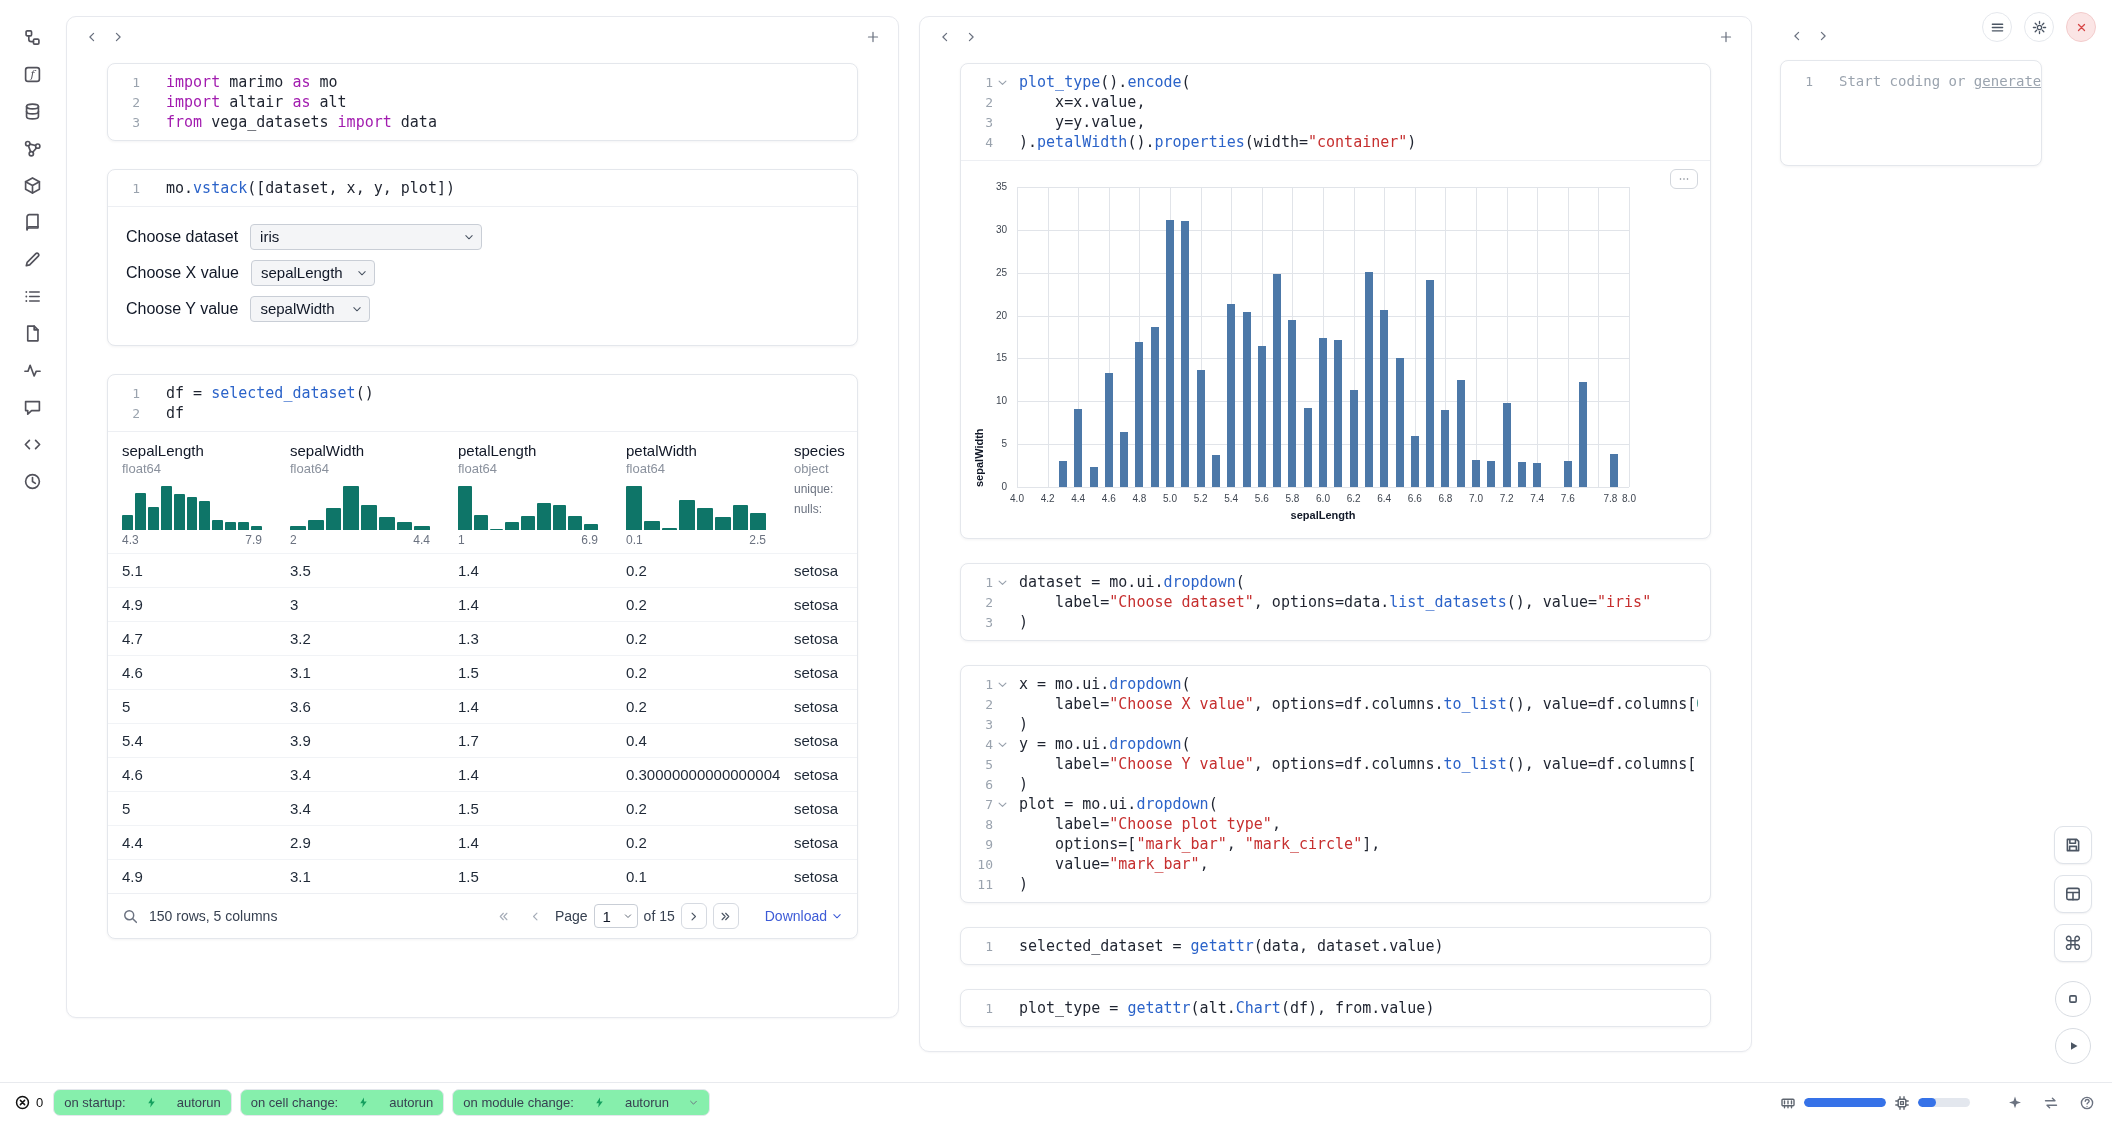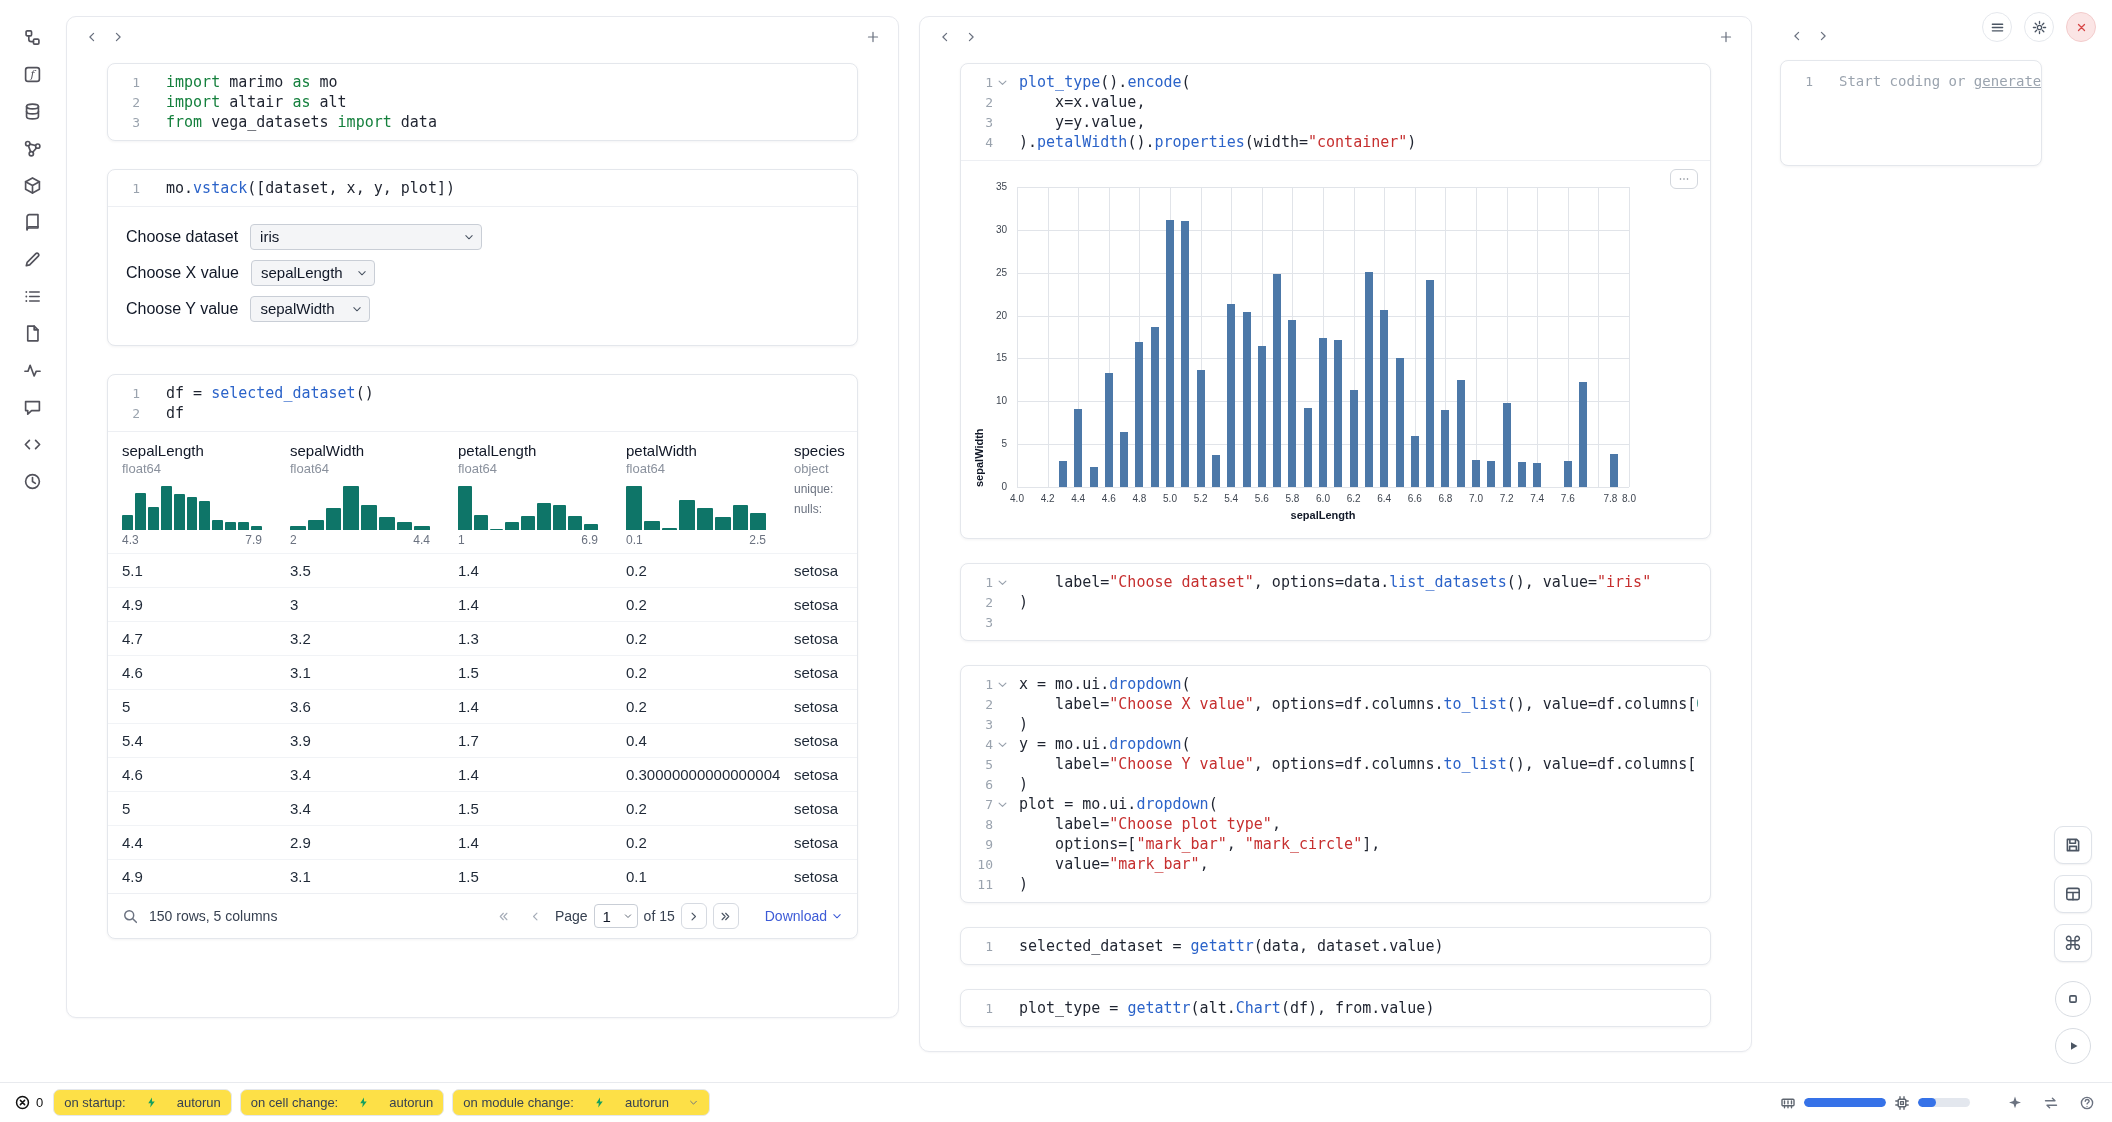--- a/index.html
+++ b/index.html
@@ -38,21 +38,21 @@
   .cell{border:1px solid #e4e7ec;border-radius:8px;background:#fff;box-shadow:0 1px 3px rgba(16,24,40,.05);overflow:hidden}
   .col-left .cell{margin-bottom:28px}
   .col-right .cell{margin-bottom:24px}
   .editor{display:flex;padding:8px 12px 8px 0}
   .gutter{display:flex;flex-direction:column;width:48px;flex:none}
   .gut-row{display:flex;justify-content:flex-end;align-items:center;height:20px}
   .ln{color:#9aa3ae;font:13px "DejaVu Sans Mono",monospace;text-align:right}
   .fold{width:13px;height:13px;color:#9aa3ae;margin-left:3px}
   .lines{padding-left:10px;overflow:hidden}
   .code-line{height:20px;line-height:20px;font-family:"DejaVu Sans Mono",monospace;font-size:15px;white-space:pre;color:#1f2430}
-  .tok-kw{color:#15803d}
+  .tok-kw{color:#a21caf}
   .tok-fn{color:#2b63c9}
   .tok-str{color:#c62f2f}
   .tok-num{color:#0e7568}
 
   
   .form{border-top:1px solid #edeff3;padding:16px 18px 14px}
   .form-row{display:flex;align-items:center;gap:12px;height:27px;margin-bottom:9px;font-size:16px;color:#111827}
   .sel{position:relative;display:inline-flex;align-items:center}
   .sel select{appearance:none;-webkit-appearance:none;border:1px solid #c9ced6;border-radius:4px;background:#f4f5f7;font:15px "Liberation Sans",sans-serif;color:#111827;padding:2px 26px 2px 9px;height:26px;width:100%}
   .sel .car{position:absolute;right:7px;width:12px;height:12px;color:#4b5563;pointer-events:none}
@@ -110,21 +110,21 @@
   .sq-btn{width:38px;height:38px;border:1px solid #dfe3e9;border-radius:9px;background:#fff;box-shadow:0 1px 2px rgba(16,24,40,.06);display:flex;align-items:center;justify-content:center;color:#4b5563;cursor:pointer}
   .sq-btn [data-icon],.cir-btn [data-icon]{width:18px;height:18px}
   .sq-btn .cmd{font-size:19px;line-height:1;color:#4b5563}
   .cir-btn{width:36px;height:36px;border:1px solid #d8dce2;border-radius:50%;background:#fff;display:flex;align-items:center;justify-content:center;color:#4b5563;cursor:pointer}
   .cir-btn.first{margin-top:8px}
 
   
   .statusbar{position:absolute;left:0;right:0;bottom:0;height:40px;border-top:1px solid #e8eaee;background:#fff;display:flex;align-items:center;padding:0 14px;gap:10px;font-size:13px;color:#374151}
   .err{display:flex;align-items:center;gap:5px;color:#111;font-weight:500}
   .err [data-icon]{width:17px;height:17px}
-  .mode-btn{display:flex;align-items:center;gap:19px;border:1px solid #e4e7ec;border-radius:7px;background:#fde047;padding:5px 10px;font-size:13px;color:#374151;cursor:pointer}
+  .mode-btn{display:flex;align-items:center;gap:19px;border:1px solid #e4e7ec;border-radius:7px;background:#86efac;padding:5px 10px;font-size:13px;color:#374151;cursor:pointer}
   .mode-btn [data-icon]{width:13px;height:13px;color:#15a05f}
   .mode-btn .car{width:11px;height:11px;color:#6b7280}
   .stats{margin-left:auto;display:flex;align-items:center;gap:8px;color:#5f6670}
   .stats [data-icon]{width:16px;height:16px}
   .meter{height:9px;border-radius:5px;background:#e3e7ee;overflow:hidden}
   .meter.mem{width:82px}
   .meter.cpu{width:52px}
   .meter .fill{height:100%;background:#3672e8;border-radius:5px}
   .stats .tail{margin-left:26px;display:flex;gap:14px;align-items:center}
 </style>
@@ -778,20 +778,21 @@
                 <div class="gut-row">
                   <span class="ln">2</span>
                   <span class="fold"></span>
                 </div>
                 <div class="gut-row">
                   <span class="ln">3</span>
                   <span class="fold"></span>
                 </div>
               </div>
               <div class="lines">
+                <div class="code-line"><span class="tok-pl">dataset = mo.ui.</span><span class="tok-fn">dropdown</span><span class="tok-pl">(</span></div>
                 <div class="code-line"><span class="tok-pl">    label=</span><span class="tok-str">"Choose dataset"</span><span class="tok-pl">, options=data.</span><span class="tok-fn">list_datasets</span><span class="tok-pl">(), value=</span><span class="tok-str">"iris"</span></div>
                 <div class="code-line"><span class="tok-pl">)</span></div>
               </div>
             </div>
           </div>
           <div class="cell">
             <div class="editor">
               <div class="gutter">
                 <div class="gut-row">
                   <span class="ln">1</span>

